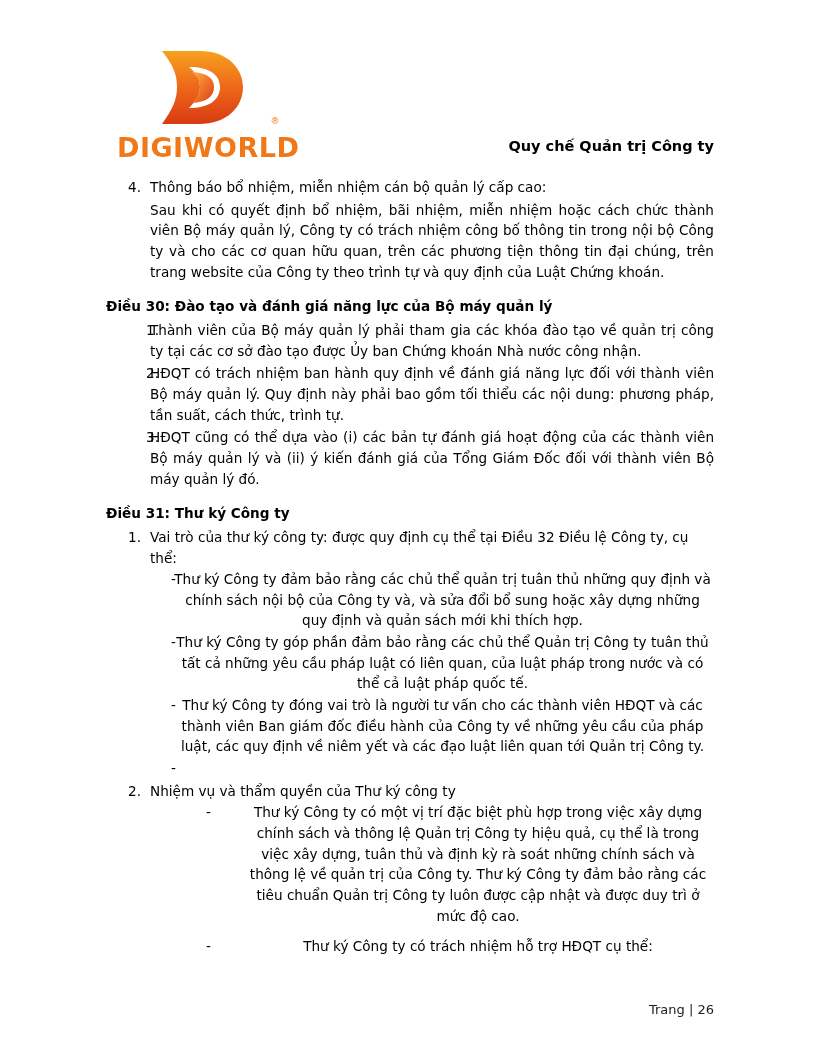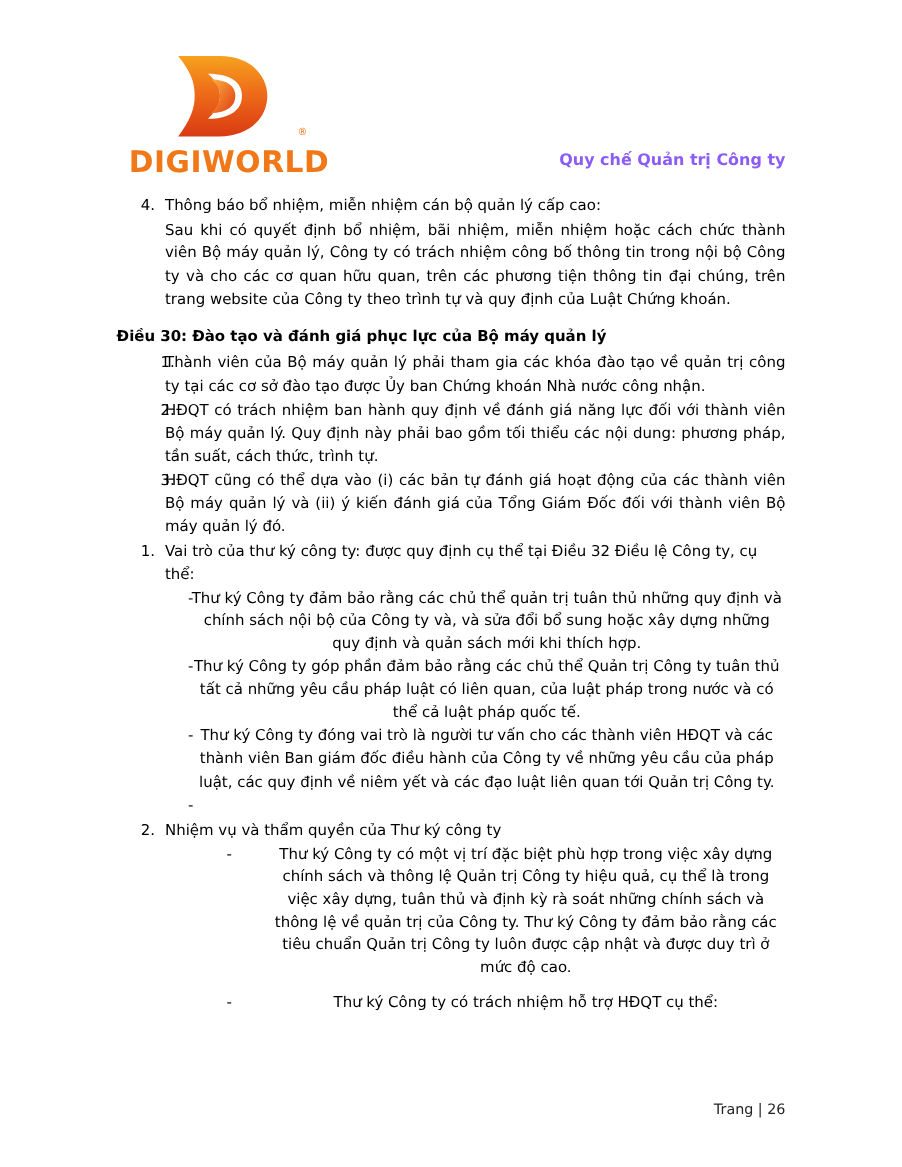--- a/index.html
+++ b/index.html
@@ -53,21 +53,21 @@
     font-size: 9px;
     color: #f07818;
     font-weight: normal;
   }
   .header-title {
     position: absolute;
     right: 106px;
     top: 93px;
     font-size: 14.5px;
     font-weight: bold;
-    color: #8b5cf6;
+    color: #000000;
     font-family: "DejaVu Sans", sans-serif;
   }
   .content {
     padding: 0 106px 0 106px;
     color: #000000;
     font-size: 13.6px;
     line-height: 1.52;
     font-family: "DejaVu Sans", sans-serif;
   }
   .just {
@@ -161,35 +161,36 @@
 
     <div class="numbered">
       <div class="num">4.</div>
       <div class="body">Thông báo bổ nhiệm, miễn nhiệm cán bộ quản lý cấp cao:</div>
     </div>
     <div class="numbered">
       <div class="num"></div>
       <div class="body just">Sau khi có quyết định bổ nhiệm, bãi nhiệm, miễn nhiệm hoặc cách chức thành viên Bộ máy quản lý, Công ty có trách nhiệm công bố thông tin trong nội bộ Công ty và cho các cơ quan hữu quan, trên các phương tiện thông tin đại chúng, trên trang website của Công ty theo trình tự và quy định của Luật Chứng khoán.</div>
     </div>
 
-    <div class="heading">Điều 30: Đào tạo và đánh giá phục lực của Bộ máy quản lý</div>
+    <div class="heading">Điều 30: Đào tạo và đánh giá năng lực của Bộ máy quản lý</div>
 
     <div class="numbered">
       <div class="num indent2">1.</div>
       <div class="body just">Thành viên của Bộ máy quản lý phải tham gia các khóa đào tạo về quản trị công ty tại các cơ sở đào tạo được Ủy ban Chứng khoán Nhà nước công nhận.</div>
     </div>
     <div class="numbered">
       <div class="num indent2">2.</div>
       <div class="body just">HĐQT có trách nhiệm ban hành quy định về đánh giá năng lực đối với thành viên Bộ máy quản lý. Quy định này phải bao gồm tối thiểu các nội dung: phương pháp, tần suất, cách thức, trình tự.</div>
     </div>
     <div class="numbered">
       <div class="num indent2">3.</div>
       <div class="body just">HĐQT cũng có thể dựa vào (i) các bản tự đánh giá hoạt động của các thành viên Bộ máy quản lý và (ii) ý kiến đánh giá của Tổng Giám Đốc đối với thành viên Bộ máy quản lý đó.</div>
     </div>
 
+    <div class="heading">Điều 31: Thư ký Công ty</div>
 
     <div class="numbered">
       <div class="num">1.</div>
       <div class="body">Vai trò của thư ký công ty: được quy định cụ thể tại Điều 32 Điều lệ Công ty, cụ thể:</div>
     </div>
 
     <div class="dash-item">
       <div class="dash">-</div>
       <div class="body just">Thư ký Công ty đảm bảo rằng các chủ thể quản trị tuân thủ những quy định và chính sách nội bộ của Công ty và, và sửa đổi bổ sung hoặc xây dựng những quy định và quản sách mới khi thích hợp.</div>
     </div>

